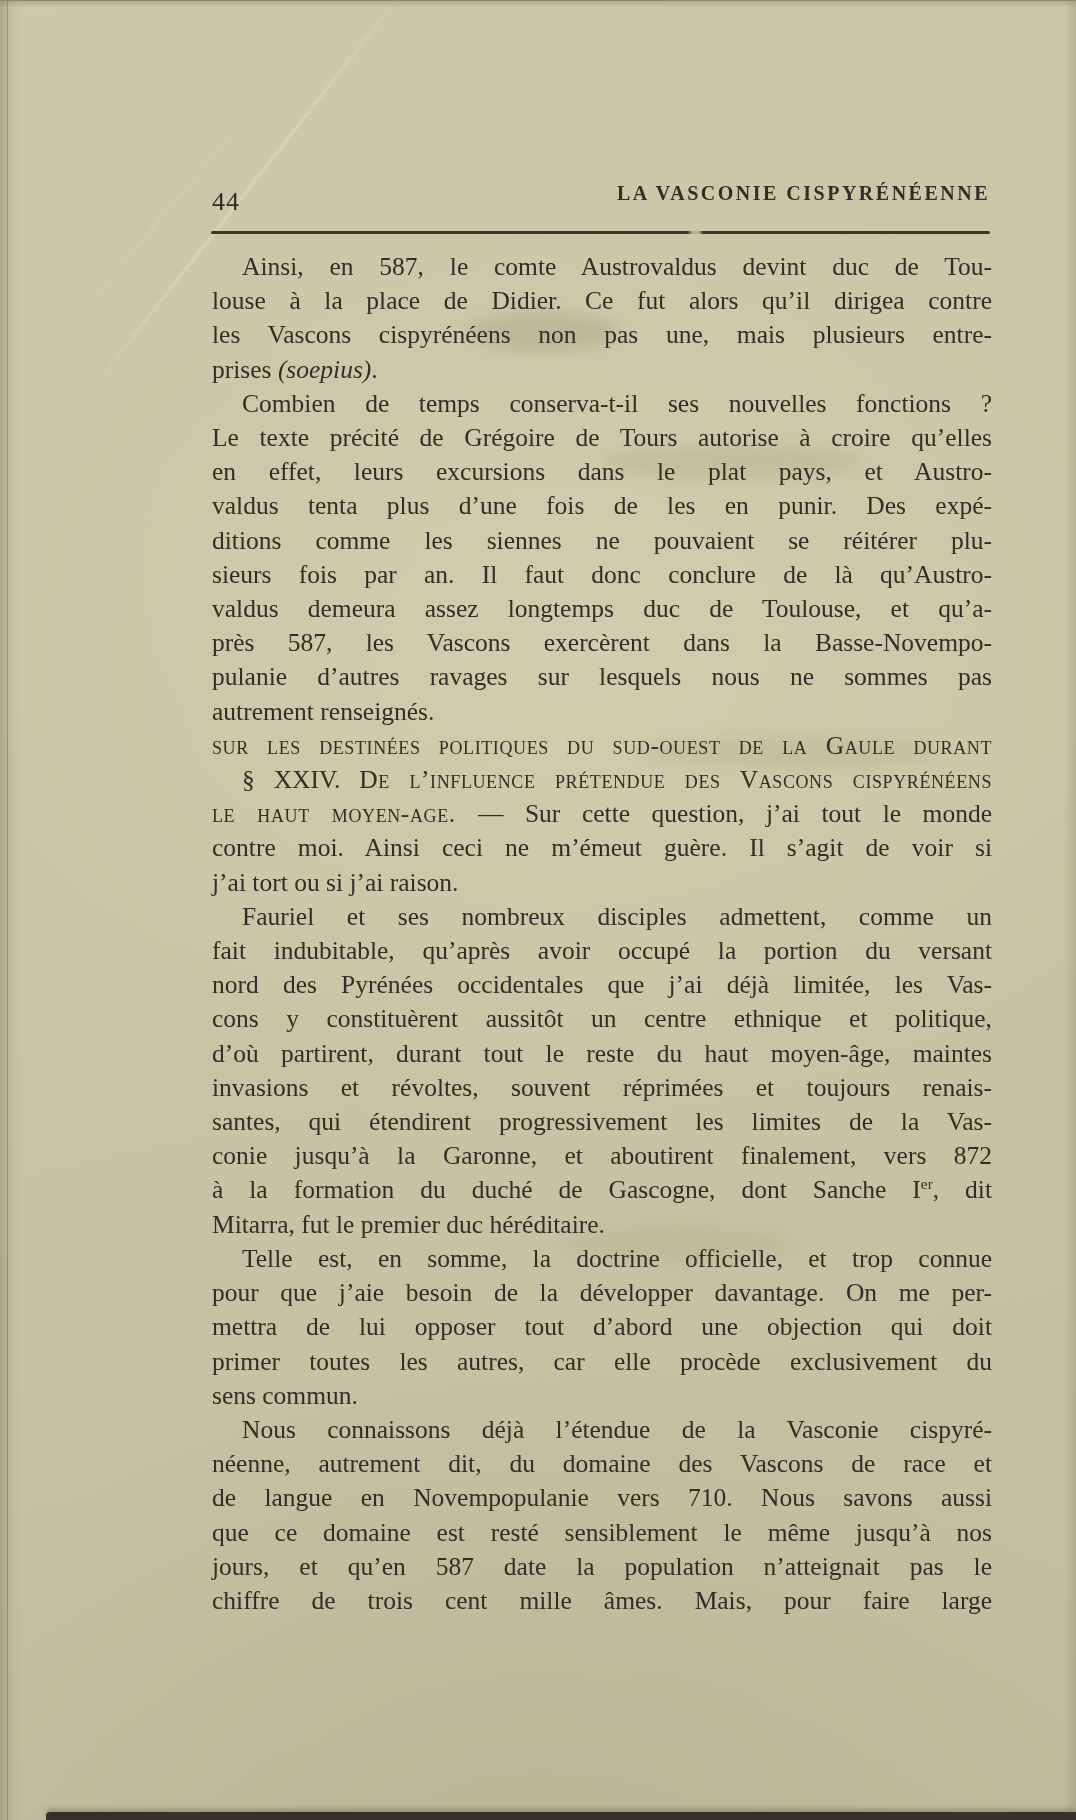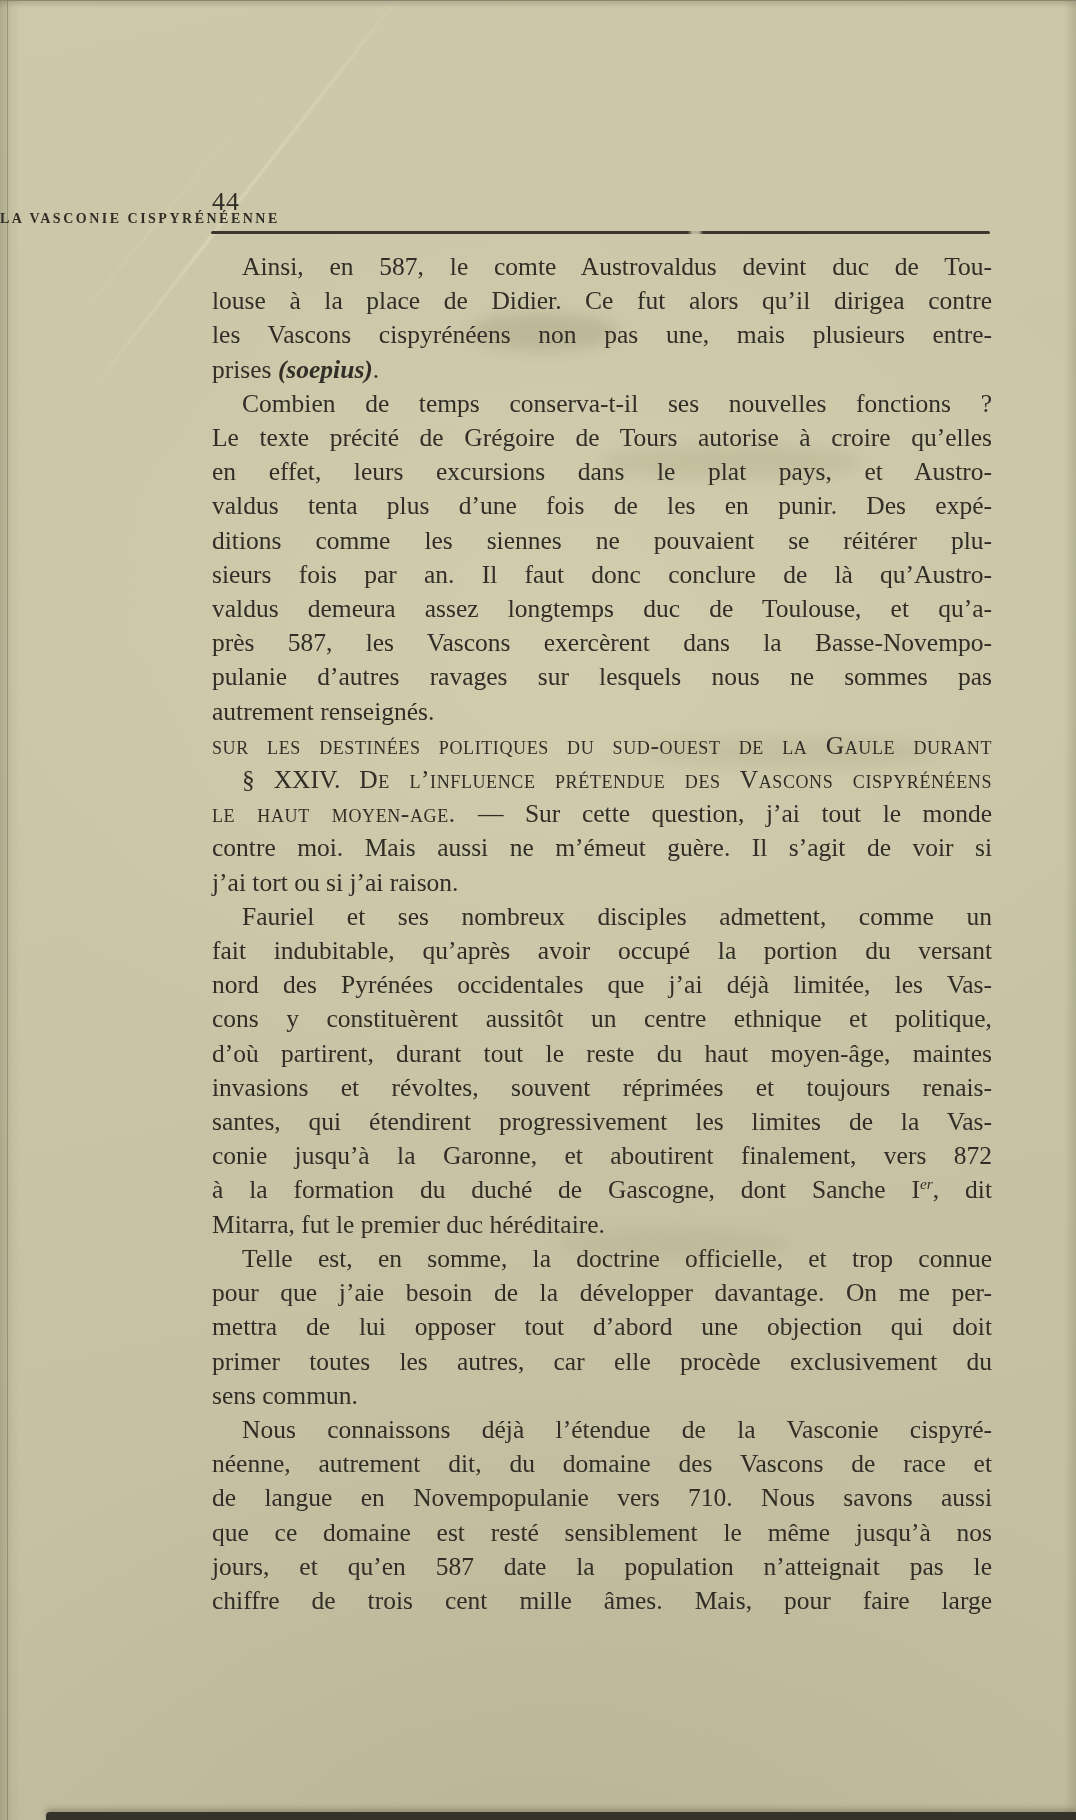--- a/index.html
+++ b/index.html
@@ -39,36 +39,36 @@
     background:linear-gradient(90deg,rgba(226,221,191,0) 0%,rgba(225,220,190,0.6) 50%,rgba(226,221,191,0) 100%);
     transform:rotate(-50deg);filter:blur(1px);}
   .stain{position:absolute;border-radius:50%;filter:blur(7px);pointer-events:none;}
   .stain-a{left:468px;top:312px;width:150px;height:38px;background:rgba(148,141,106,0.28);}
   .stain-b{left:600px;top:444px;width:260px;height:34px;background:rgba(150,143,108,0.18);}
   .stain-c{left:560px;top:1228px;width:230px;height:30px;background:rgba(150,143,108,0.14);}
   .stain-d{left:640px;top:736px;width:300px;height:30px;background:rgba(150,143,108,0.16);}
 
   
   .pagenum{position:absolute;left:212px;top:186px;font-size:26px;letter-spacing:1px;}
-  .running-title{position:absolute;left:0;top:210px;width:990px;text-align:left;
-    font-size:14px;font-weight:700;letter-spacing:2.5px;white-space:nowrap;}
+  .running-title{position:absolute;left:0;top:181px;width:990px;text-align:right;
+    font-size:20px;font-weight:700;letter-spacing:2.5px;white-space:nowrap;}
   .head-rule{position:absolute;left:211px;top:230px;width:779px;height:3px;
     background:linear-gradient(90deg,var(--rule) 0%,var(--rule) 61.2%,rgba(60,55,46,0.15) 61.8%,rgba(60,55,46,0.15) 62.6%,var(--rule) 63.2%,var(--rule) 100%);
     border-radius:2px;}
 
   
   .body-text{position:absolute;left:212px;top:249px;width:780px;
     font-size:25.5px;line-height:34.2px;}
   .line{text-align:justify;text-align-last:justify;}
   .line.first{text-indent:30px;}
   .line.last{text-align-last:left;}
   .seg-p{}
-  .seg-i{font-style:italic;font-weight:bold;}
+  .seg-i{font-style:italic;}
   .seg-sc{font-variant:small-caps;letter-spacing:0.6px;}
-  .seg-sup{font-size:0.6em;vertical-align:super;line-height:0;font-style:italic;}
+  .seg-sup{font-size:0.6em;vertical-align:super;line-height:0;}
 </style>
 </head>
 <body>
 
 <div class="page">
 
   <div class="crease"></div>
   <div class="crease2"></div>
   <div class="stain stain-a"></div>
   <div class="stain stain-b"></div>
@@ -94,21 +94,21 @@
       <div class="line"><span class="seg-p">valdus tenta plus d’une fois de les en punir. Des expé-</span></div>
       <div class="line"><span class="seg-p">ditions comme les siennes ne pouvaient se réitérer plu-</span></div>
       <div class="line"><span class="seg-p">sieurs fois par an. Il faut donc conclure de là qu’Austro-</span></div>
       <div class="line"><span class="seg-p">valdus demeura assez longtemps duc de Toulouse, et qu’a-</span></div>
       <div class="line"><span class="seg-p">près 587, les Vascons exercèrent dans la Basse-Novempo-</span></div>
       <div class="line"><span class="seg-p">pulanie d’autres ravages sur lesquels nous ne sommes pas</span></div>
       <div class="line last"><span class="seg-p">autrement renseignés.</span></div>
       <div class="line"><span class="seg-sc">sur les destinées politiques du sud-ouest de la Gaule durant</span></div>
       <div class="line first"><span class="seg-p">§ XXIV. </span><span class="seg-sc">De l’influence prétendue des Vascons cispyrénéens</span></div>
       <div class="line"><span class="seg-sc">le haut moyen-age. </span><span class="seg-p">— Sur cette question, j’ai tout le monde</span></div>
-      <div class="line"><span class="seg-p">contre moi. Mais aussi ne m’émeut guère. Il s’agit de voir si</span></div>
+      <div class="line"><span class="seg-p">contre moi. Ainsi ceci ne m’émeut guère. Il s’agit de voir si</span></div>
       <div class="line last"><span class="seg-p">j’ai tort ou si j’ai raison.</span></div>
       <div class="line first"><span class="seg-p">Fauriel et ses nombreux disciples admettent, comme un</span></div>
       <div class="line"><span class="seg-p">fait indubitable, qu’après avoir occupé la portion du versant</span></div>
       <div class="line"><span class="seg-p">nord des Pyrénées occidentales que j’ai déjà limitée, les Vas-</span></div>
       <div class="line"><span class="seg-p">cons y constituèrent aussitôt un centre ethnique et politique,</span></div>
       <div class="line"><span class="seg-p">d’où partirent, durant tout le reste du haut moyen-âge, maintes</span></div>
       <div class="line"><span class="seg-p">invasions et révoltes, souvent réprimées et toujours renais-</span></div>
       <div class="line"><span class="seg-p">santes, qui étendirent progressivement les limites de la Vas-</span></div>
       <div class="line"><span class="seg-p">conie jusqu’à la Garonne, et aboutirent finalement, vers 872</span></div>
       <div class="line"><span class="seg-p">à la formation du duché de Gascogne, dont Sanche I</span><span class="seg-sup">er</span><span class="seg-p">, dit</span></div>

